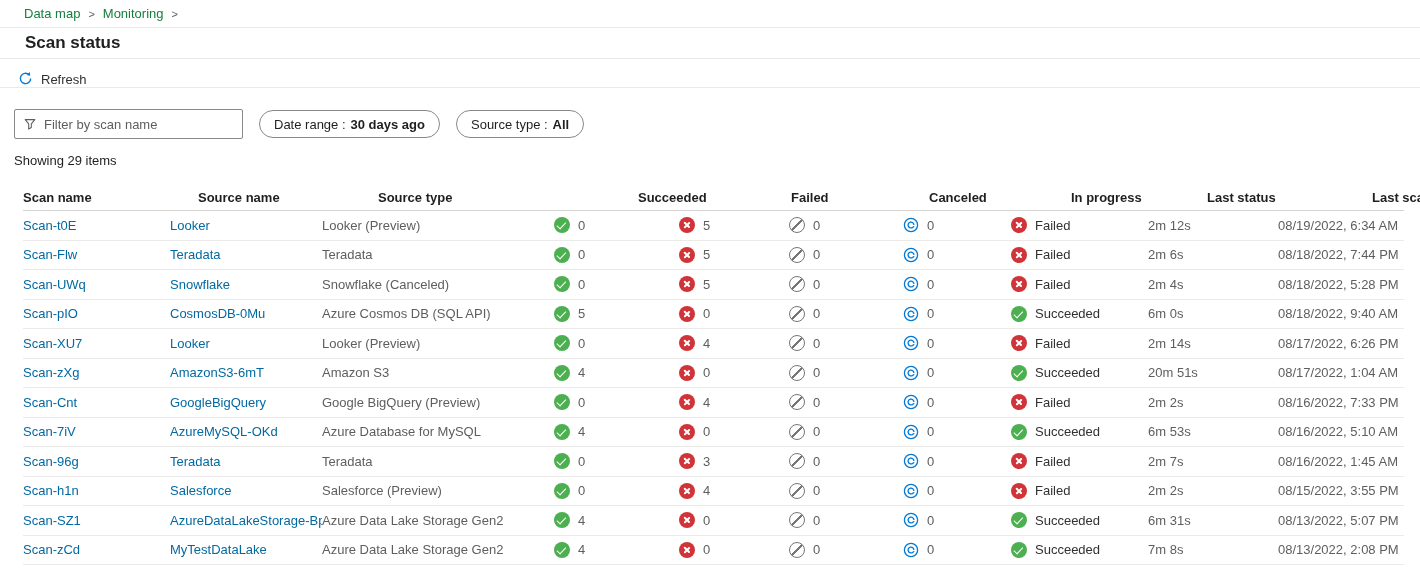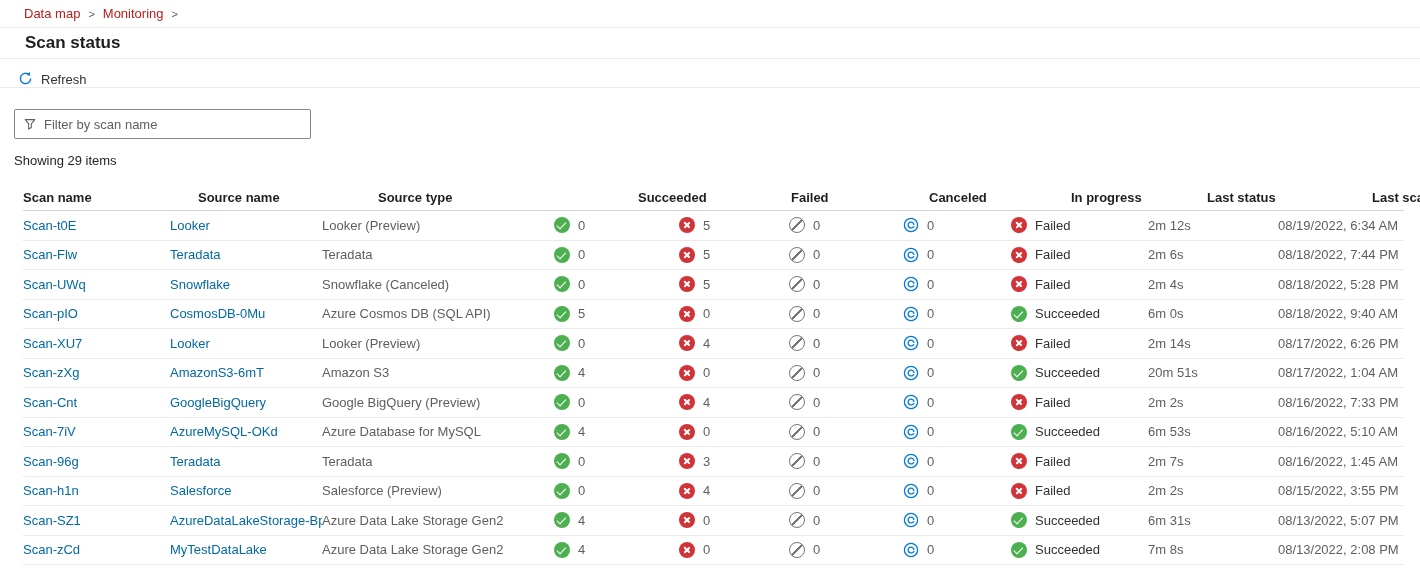--- a/index.html
+++ b/index.html
@@ -2,36 +2,36 @@
 <html><head>
 <meta charset="utf-8">
 <style>
   * { box-sizing: border-box; margin: 0; padding: 0; }
   html,body { width:1420px; height:570px; overflow:hidden; background:#fff;
     font-family:"Liberation Sans","DejaVu Sans",sans-serif; color:#323130; }
 
   
   .bar-breadcrumb { height:28px; display:flex; align-items:center; gap:8px;
     padding:0 0 0 24px; border-bottom:1px solid #eceae8; font-size:13px; }
-  .crumb { color:#b91c1c; cursor:pointer; text-decoration:none; }
+  .crumb { color:#15803d; cursor:pointer; text-decoration:none; }
   .crumb-sep { color:#605e5c; font-size:11px; }
 
   .bar-title { height:31px; display:flex; align-items:center; padding-left:25px;
     border-bottom:1px solid #eceae8; }
   .page-title { font-size:17px; font-weight:700; color:#201f1e; }
 
   .bar-cmd { height:29px; display:flex; align-items:center; padding-left:14px;
     border-bottom:1px solid #eceae8; }
   .cmd-btn { display:flex; align-items:flex-end; gap:7px; font-size:13px;
     color:#323130; cursor:pointer; background:none; border:none; height:100%; padding:0 10px 0 4px;
     font-family:inherit; }
 
   
   .filters { margin:21px 0 0 14px; display:flex; align-items:center; gap:16px; }
-  .search-box { width:297px; height:30px; border:1px solid #8a8886; border-radius:2px;
+  .search-box { width:229px; height:30px; border:1px solid #8a8886; border-radius:2px;
     display:flex; align-items:center; gap:7px; padding:0 8px; }
   .search-box input { border:none; outline:none; flex:1; font-size:13px;
     font-family:inherit; color:#323130; background:transparent; }
   .search-box input::placeholder { color:#605e5c; }
   .pill { height:28px; border:1px solid #8a8886; border-radius:14px; display:flex;
     align-items:center; gap:5px; padding:0 14px; font-size:13px; color:#201f1e;
     background:#fff; cursor:pointer; font-family:inherit; }
   .pill b { font-weight:700; }
 
   .showing { margin:14px 0 0 14px; font-size:13px; color:#201f1e; height:18px; }
@@ -95,20 +95,28 @@
 
 <div class="filters">
   <div class="search-box">
     <span class="ic-svg" style="width:14px;height:14px;">
       <svg width="14" height="14" viewBox="0 0 16 16">
         <path d="M2.5 3h11L9.5 7.8V12l-3 1.8V7.8L2.5 3z" fill="none" stroke="#605e5c" stroke-width="1.2" stroke-linejoin="round"></path>
       </svg>
     </span>
     <input type="text" placeholder="Filter by scan name" style="">
   </div>
+  <button class="pill">
+    <span>Date range :</span>
+    <b>30 days ago</b>
+  </button>
+  <button class="pill">
+    <span>Source type :</span>
+    <b>All</b>
+  </button>
 </div>
 
 <div class="showing">Showing 29 items</div>
 
 <div class="table">
   <div class="tgrid thead">
     <div class="hcell">
         <span>Scan name</span>
       </div>
     <div class="hcell">

